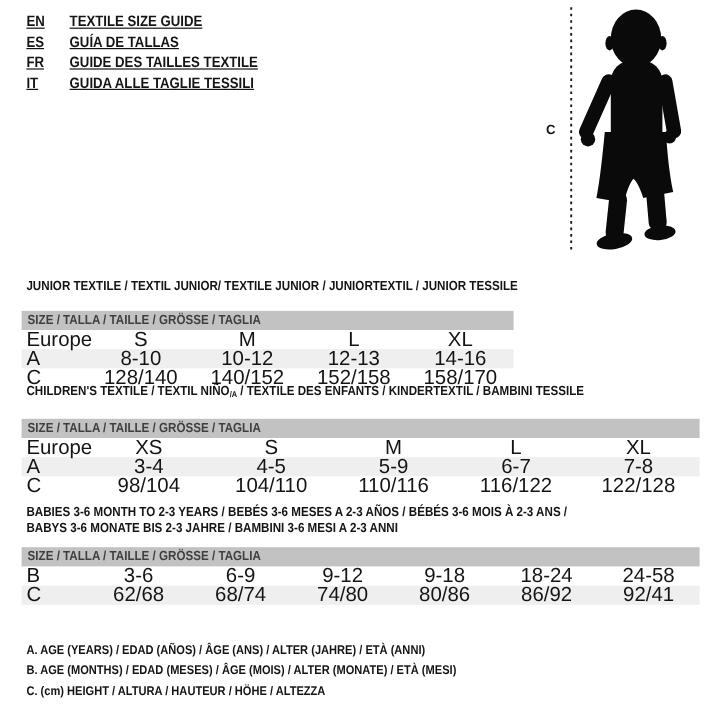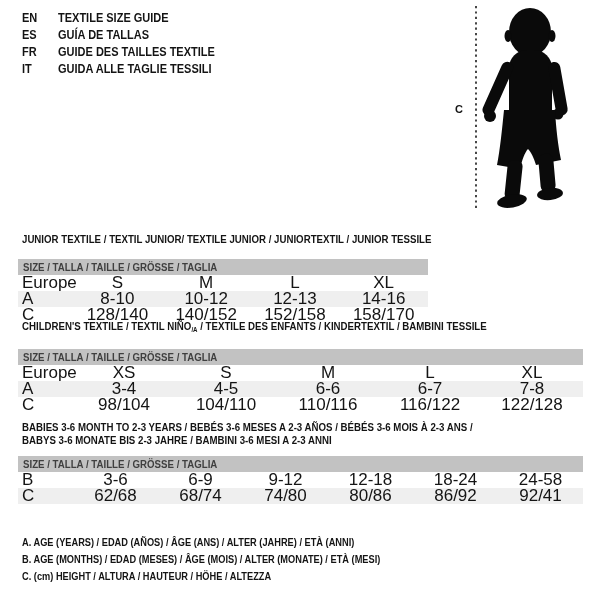--- a/index.html
+++ b/index.html
@@ -3,21 +3,21 @@
 <meta charset="utf-8">
 <style>
   html,body{margin:0;padding:0;background:#fff;}
   .page{
     position:relative;width:600px;height:600px;background:#ffffff;
     font-family:"Liberation Sans",sans-serif;color:#141414;overflow:hidden;
   }
   .cond{display:inline-block;transform:scaleX(0.88);transform-origin:0 50%;white-space:nowrap;}
 
   
-  .lang-list{position:absolute;top:10px;left:22px;}
+  .lang-list{position:absolute;top:10px;left:22px;text-decoration:underline;}
   .lang-row{display:flex;height:17px;line-height:17px;font-weight:bold;font-size:12.5px;}
   .lang-code{width:36px;}
 
   
   .figure{position:absolute;left:452px;top:4px;width:132px;height:206px;}
   .figure svg{position:absolute;left:0;top:0;}
   .height-label{position:absolute;left:3px;top:99px;font-size:11px;font-weight:bold;}
 
   
   .section{position:absolute;left:18px;}
@@ -126,21 +126,21 @@
       <span class="cell">XS</span>
       <span class="cell">S</span>
       <span class="cell">M</span>
       <span class="cell">L</span>
       <span class="cell">XL</span>
     </div>
     <div class="trow alt">
       <span class="rlabel">A</span>
       <span class="cell">3-4</span>
       <span class="cell">4-5</span>
-      <span class="cell">6-6</span>
+      <span class="cell">5-9</span>
       <span class="cell">6-7</span>
       <span class="cell">7-8</span>
     </div>
     <div class="trow">
       <span class="rlabel">C</span>
       <span class="cell">98/104</span>
       <span class="cell">104/110</span>
       <span class="cell">110/116</span>
       <span class="cell">116/122</span>
       <span class="cell">122/128</span>
@@ -155,21 +155,21 @@
       <span class="cond">BABYS 3-6 MONATE BIS 2-3 JAHRE / BAMBINI 3-6 MESI A 2-3 ANNI</span>
     </div>
     <div class="size-bar">
       <span class="cond">SIZE / TALLA / TAILLE / GRÖSSE / TAGLIA</span>
     </div>
     <div class="trow">
       <span class="rlabel">B</span>
       <span class="cell">3-6</span>
       <span class="cell">6-9</span>
       <span class="cell">9-12</span>
-      <span class="cell">12-18</span>
+      <span class="cell">9-18</span>
       <span class="cell">18-24</span>
       <span class="cell">24-58</span>
     </div>
     <div class="trow alt">
       <span class="rlabel">C</span>
       <span class="cell">62/68</span>
       <span class="cell">68/74</span>
       <span class="cell">74/80</span>
       <span class="cell">80/86</span>
       <span class="cell">86/92</span>

